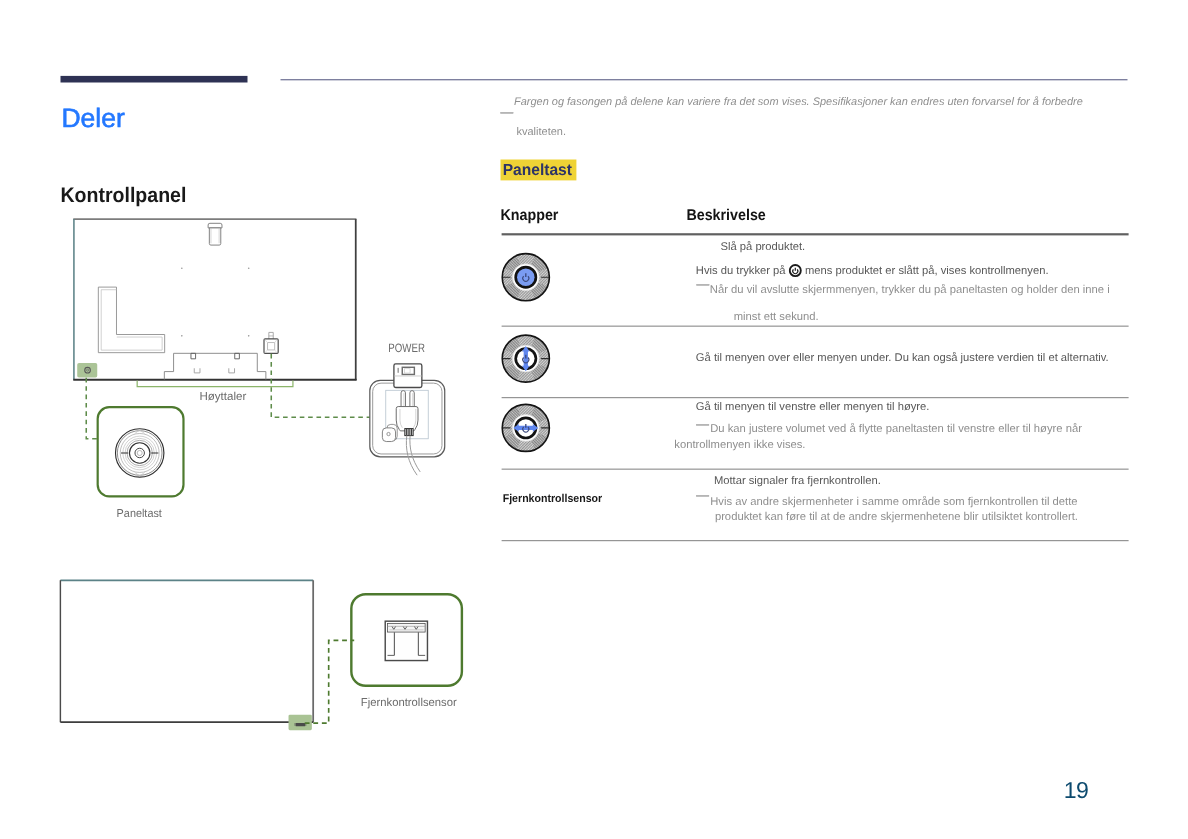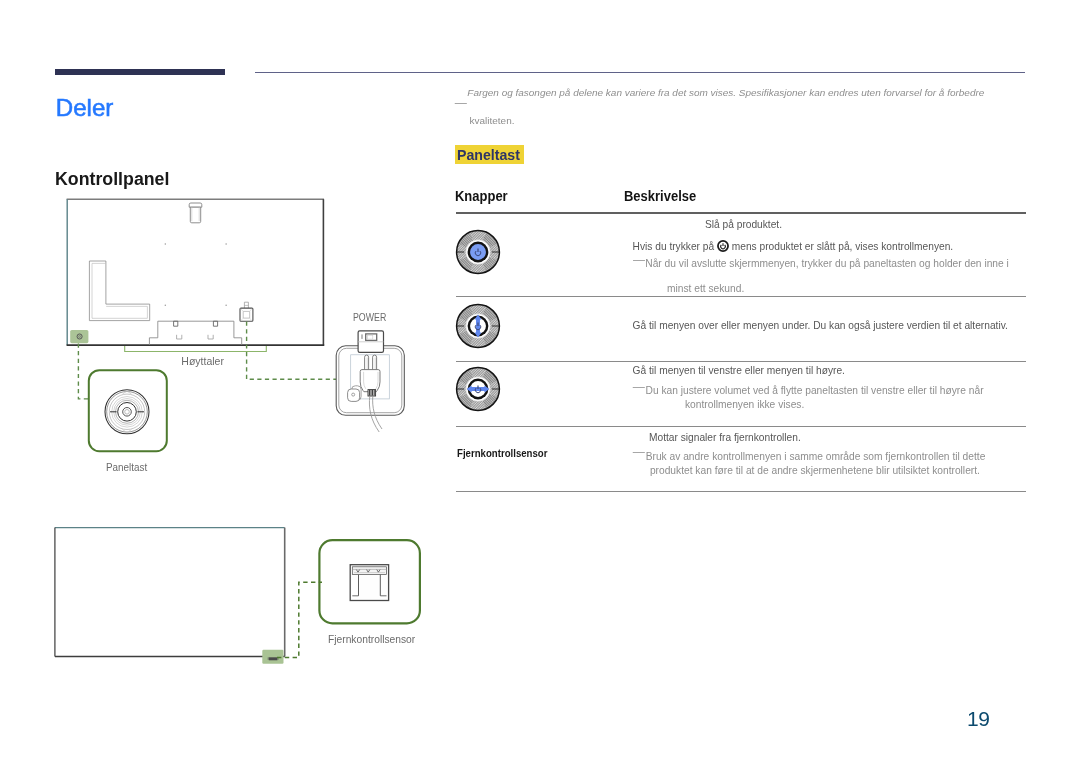--- a/index.html
+++ b/index.html
@@ -32,34 +32,34 @@
 
   .rule{position:absolute;left:455.6px;width:570.4px;background:#606060;}
   .r0{top:212.2px;height:1.7px;}
   .r1{top:296.0px;height:1.1px;background:#8A8A8A;}
   .r2{top:360.5px;height:1.1px;background:#8A8A8A;}
   .r3{top:426.0px;height:1.1px;background:#8A8A8A;}
   .r4{top:491.0px;height:1.1px;background:#8A8A8A;}
 
   .body{font-size:10.2px;color:#575757;}
   .rowlabel{font-size:10.36px;font-weight:bold;color:#191919;transform:scaleX(.93);transform-origin:0 0;}
-  #r1l1{left:661px;top:219.7px;padding-left:44px;}
+  #r1l1{left:611px;top:219.7px;padding-left:44px;}
   #r1l2{left:632.6px;top:240.3px;}
   .pwrglyph{display:inline-block;width:12px;height:12px;vertical-align:-2.5px;}
   .pwrglyph svg{display:block;}
   .nd1{left:633.2px;top:253.7px;}
   #r1n1{left:645.3px;top:258.95px;}
   #r1n2{left:667px;top:272.45px;margin-top:12px;}
 
   #r2l1{left:632.6px;top:321.4px;}
 
   #r3l1{left:632.6px;top:366.4px;}
   .nd3{left:633.0px;top:380.8px;}
   #r3n1{left:645.6px;top:386.35px;}
-  #r3n2{left:685px;top:400.35px;}
+  #r3n2{left:613px;top:400.35px;}
 
   #r4l1{left:649px;top:432.5px;}
   #r4lab{left:456.6px;top:449.1px;}
   .nd4{left:633.0px;top:446.0px;}
   #r4n1{left:645.7px;top:451.65px;}
   #r4n2{left:649.9px;top:465.55px;}
 
   .btnicon{position:absolute;}
   #bi1{left:455.1px;top:229.1px;}
   #bi2{left:454.6px;top:302.6px;}
@@ -182,21 +182,21 @@
   <div class="t body" id="r2l1">Gå til menyen over eller menyen under. Du kan også justere verdien til et alternativ.</div>
 
   <div class="t body" id="r3l1">Gå til menyen til venstre eller menyen til høyre.</div>
   <div class="t note-dash nd3">—</div>
   <div class="t note" id="r3n1">Du kan justere volumet ved å flytte paneltasten til venstre eller til høyre når</div>
   <div class="t note" id="r3n2">kontrollmenyen ikke vises.</div>
 
   <div class="t body" id="r4l1">Mottar signaler fra fjernkontrollen.</div>
   <div class="t rowlabel" id="r4lab">Fjernkontrollsensor</div>
   <div class="t note-dash nd4">—</div>
-  <div class="t note" id="r4n1">Bruk av andre kontrollmenyen i samme område som fjernkontrollen til dette</div>
+  <div class="t note" id="r4n1">Hvis av andre skjermenheter i samme område som fjernkontrollen til dette</div>
   <div class="t note" id="r4n2">produktet kan føre til at de andre skjermenhetene blir utilsiktet kontrollert.</div>
 
   <svg id="dg1" width="400" height="300" viewBox="50 190 400 300">
 
     <g>
       <line x1="66.6" y1="199.2" x2="324.0" y2="199.2" stroke="#7c7c7c" stroke-width="1.5"></line>
       <line x1="67.2" y1="199.2" x2="67.2" y2="345.2" stroke="#5b8287" stroke-width="1.4"></line>
       <line x1="323.4" y1="199.2" x2="323.4" y2="345.6" stroke="#3f3f3f" stroke-width="1.6"></line>
       <line x1="66.6" y1="345.2" x2="324.2" y2="345.2" stroke="#333333" stroke-width="1.7"></line>
     </g>

